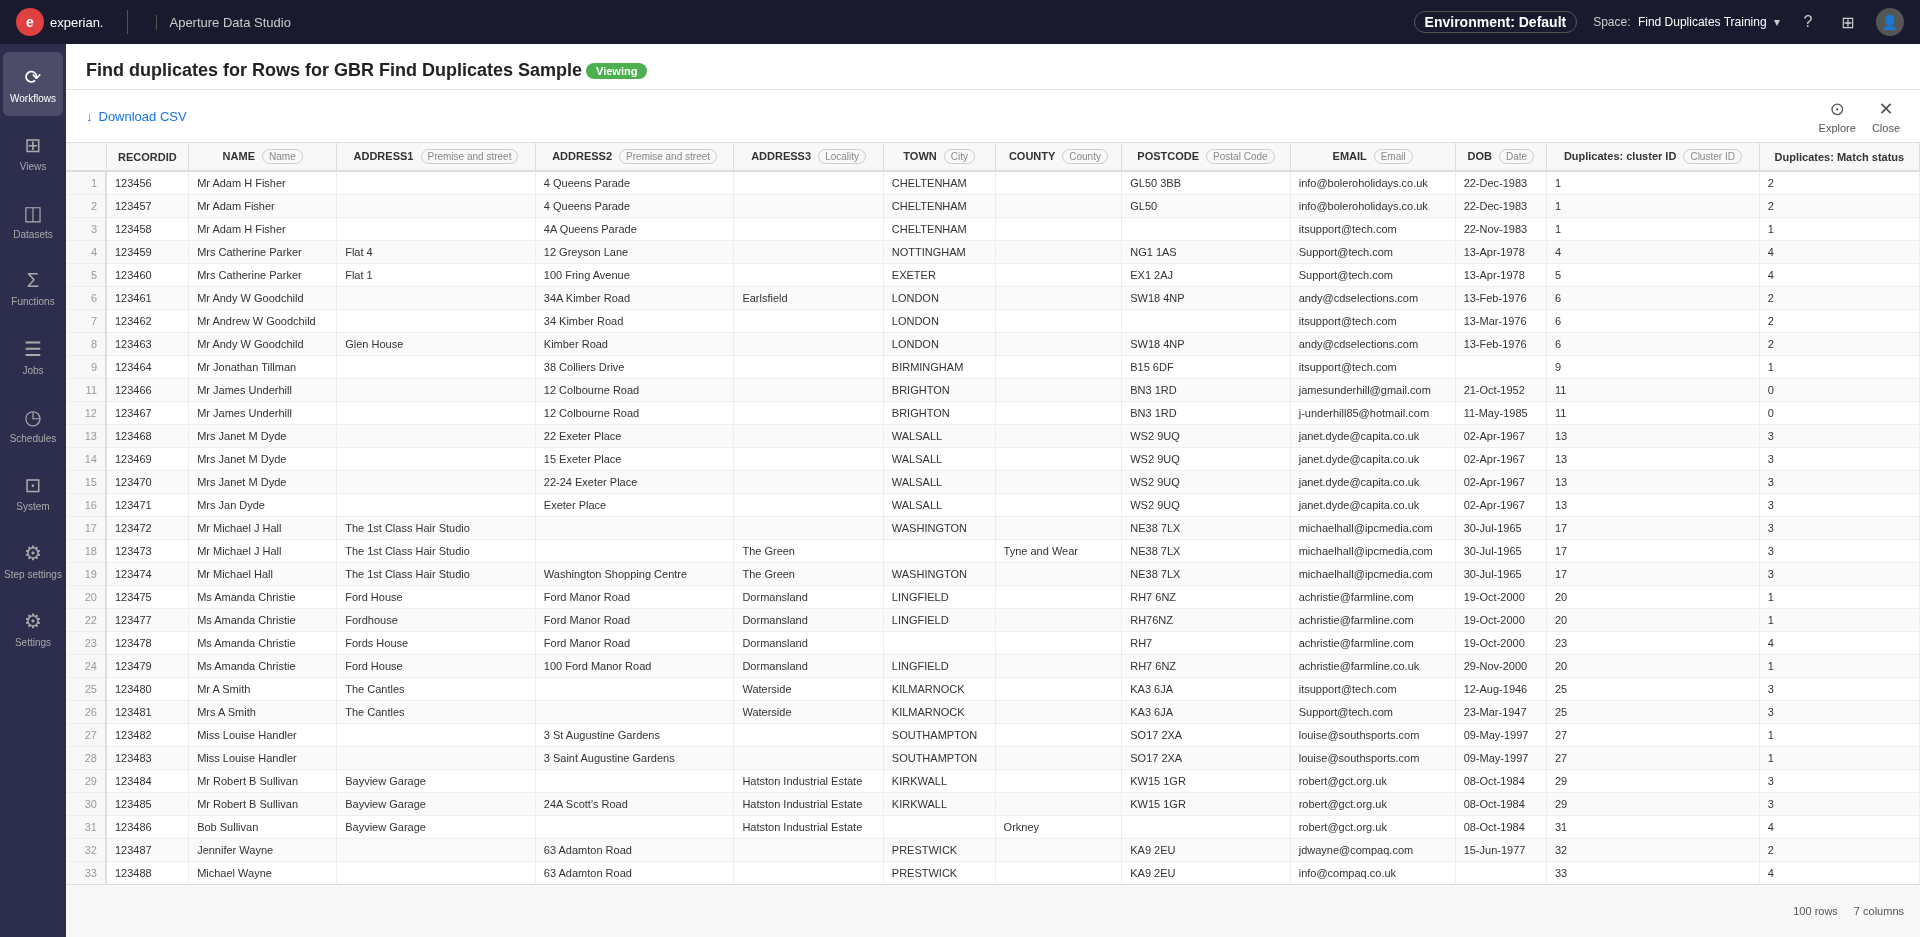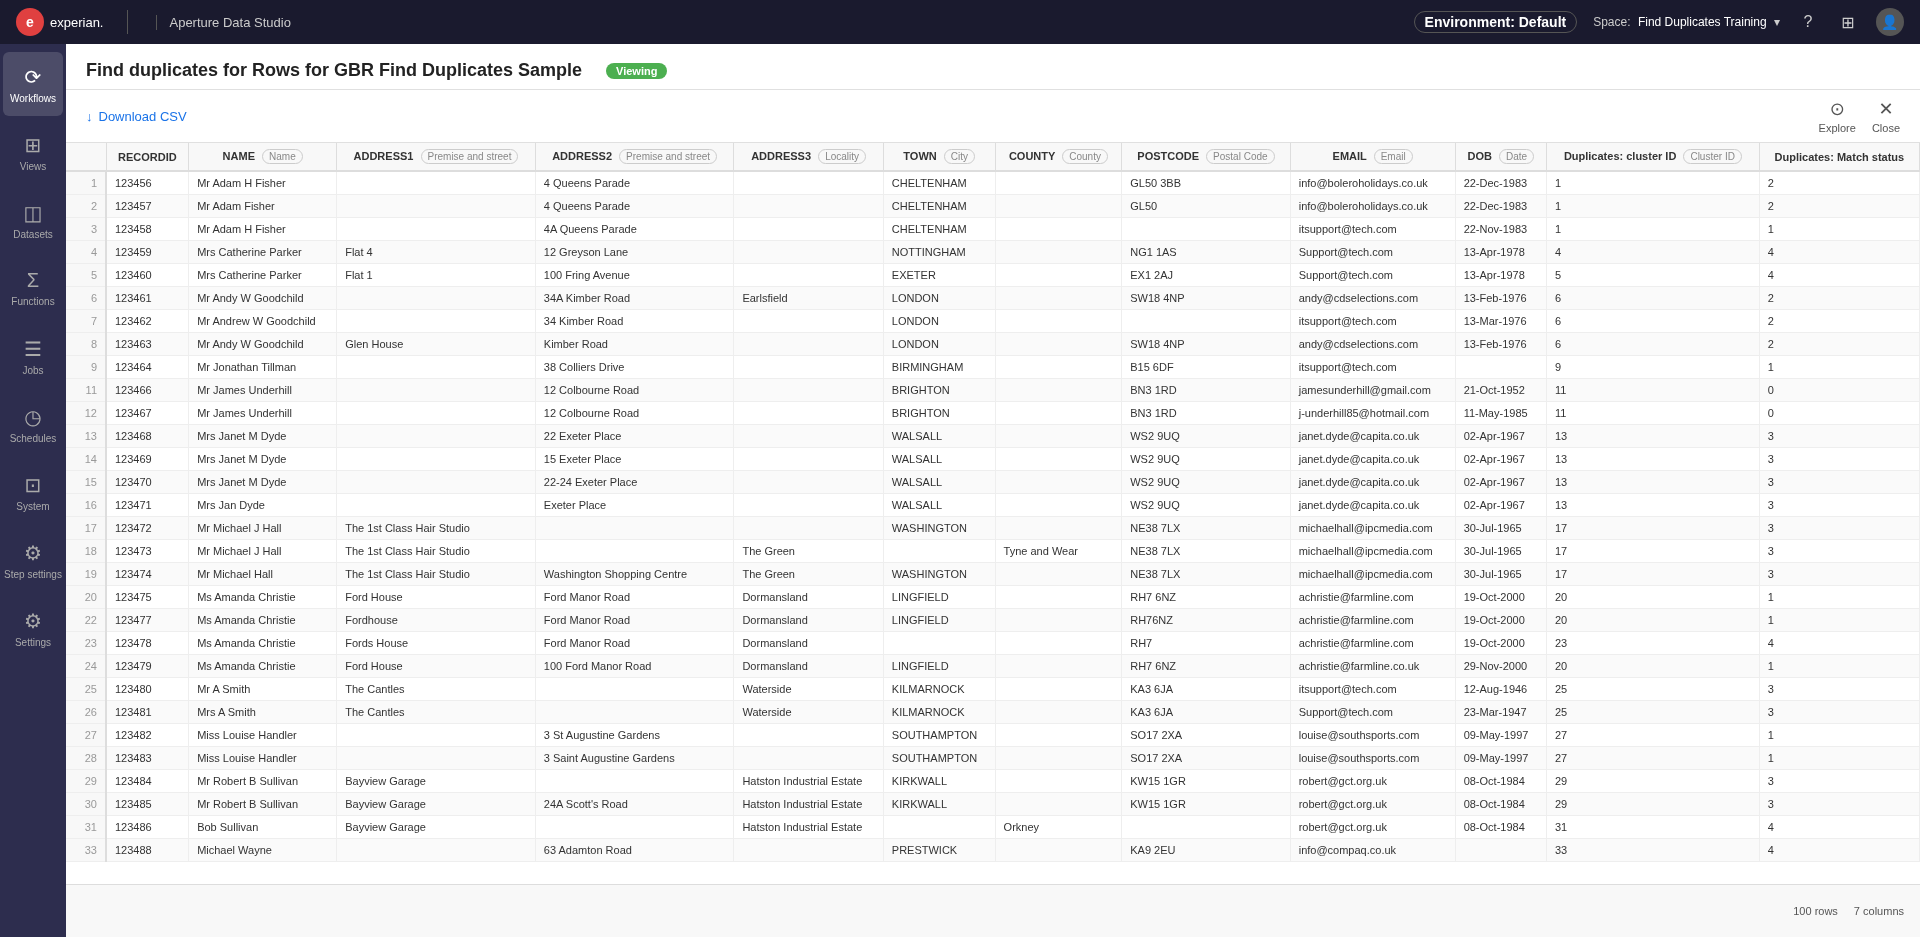--- a/index.html
+++ b/index.html
@@ -96,21 +96,21 @@
       flex-direction: column;
       background: #fff;
       overflow: hidden;
     }
 
     
     .page-header {
       display: flex;
       align-items: center;
       padding: 16px 20px 8px 20px;
-      gap: 24px;
+      gap: 4px;
       border-bottom: 1px solid #e0e0e0;
     }
     .page-title {
       font-size: 18px;
       font-weight: 600;
       color: #222;
     }
     .viewing-badge {
       background: #4caf50;
       color: #fff;
@@ -782,20 +782,35 @@
               <td>Hatston Industrial Estate</td>
               <td></td>
               <td>Orkney</td>
               <td></td>
               <td>robert@gct.org.uk</td>
               <td>08-Oct-1984</td>
               <td>31</td>
               <td>4</td>
             </tr>
             <tr>
+              <td class="row-num">32</td>
+              <td>123487</td>
+              <td>Jennifer Wayne</td>
+              <td></td>
+              <td>63 Adamton Road</td>
+              <td></td>
+              <td>PRESTWICK</td>
+              <td></td>
+              <td>KA9 2EU</td>
+              <td>jdwayne@compaq.com</td>
+              <td>15-Jun-1977</td>
+              <td>32</td>
+              <td>2</td>
+            </tr>
+            <tr>
               <td class="row-num">33</td>
               <td>123488</td>
               <td>Michael Wayne</td>
               <td></td>
               <td>63 Adamton Road</td>
               <td></td>
               <td>PRESTWICK</td>
               <td></td>
               <td>KA9 2EU</td>
               <td>info@compaq.co.uk</td>

